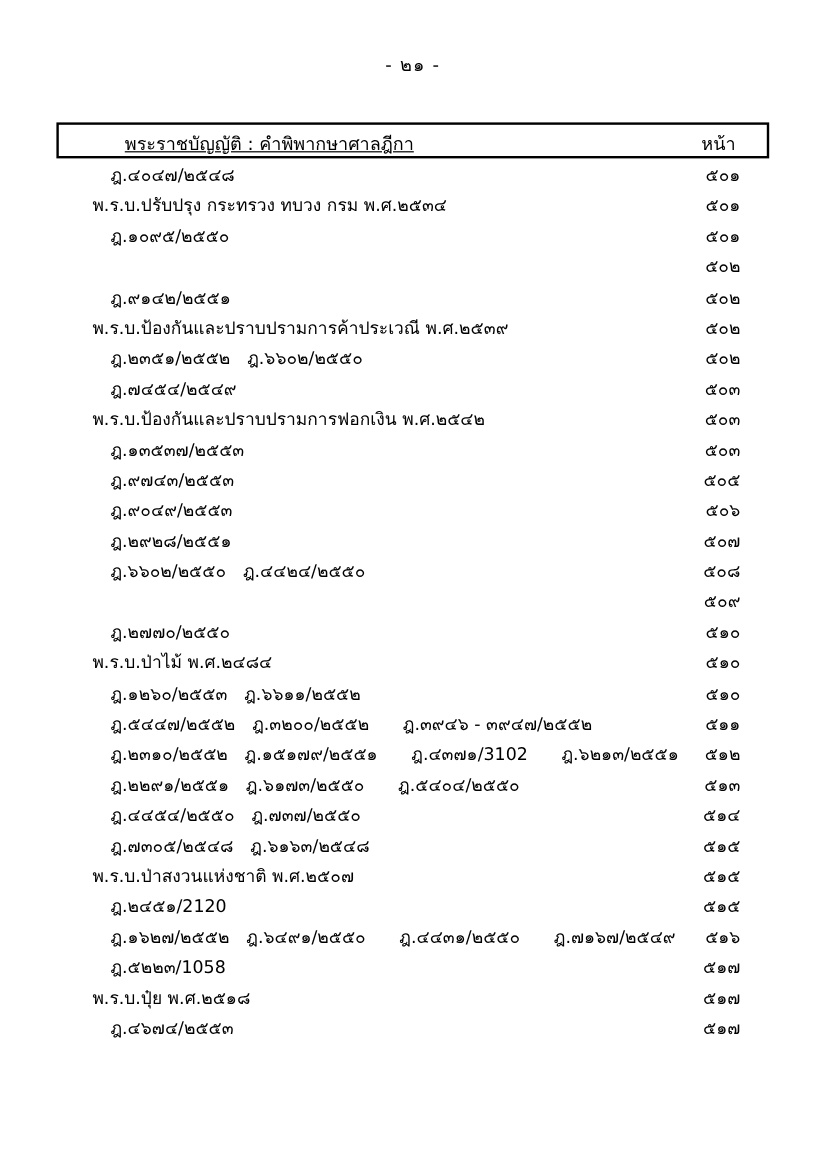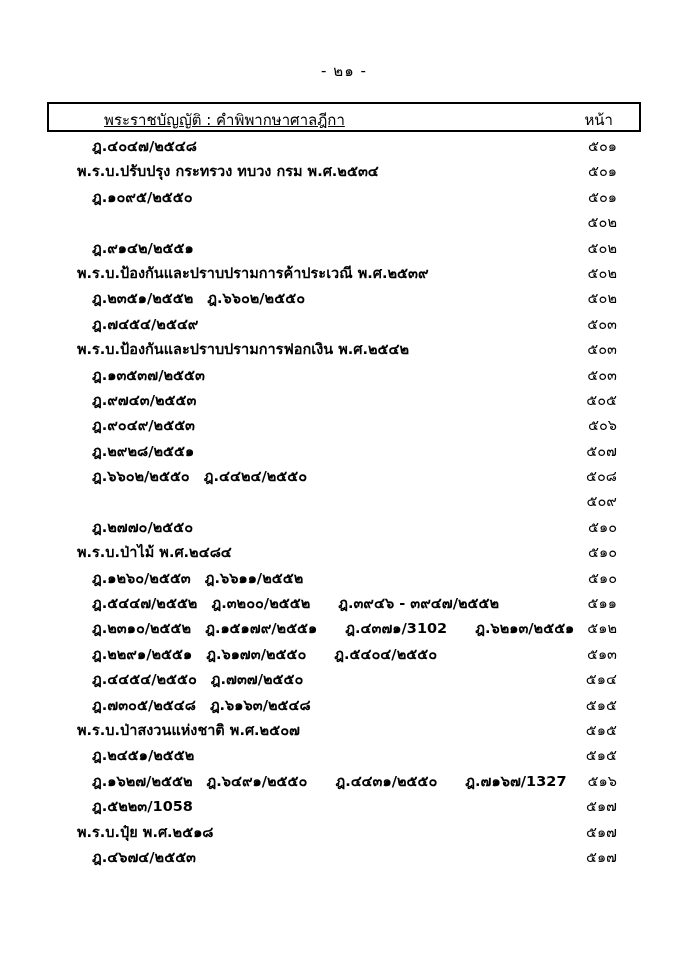--- a/index.html
+++ b/index.html
@@ -20,21 +20,21 @@
     width: 688px;
     height: 972px;
     box-sizing: border-box;
     padding: 0;
   }
   .folio {
     text-align: center;
     font-size: 15px;
     letter-spacing: 1px;
     margin: 0;
-    padding-top: 60px;
+    padding-top: 43px;
     height: 22px;
     line-height: 22px;
   }
   .index-table {
     position: absolute;
     left: 47px;
     top: 102px;
     width: 594px;
   }
   .head-box {
@@ -74,21 +74,20 @@
     white-space: nowrap;
   }
   .row.act .entries {
     left: 30px;
   }
   .row.case .entries {
     left: 45px;
   }
   .row .entries .cite {
     display: inline-block;
-    font-weight: bold;
   }
   .row .entries .cite + .cite {
     margin-left: 14px;
   }
   .row .entries .cite.gap2 {
     margin-left: 28px;
   }
   .row .pageno {
     position: absolute;
     right: 24px;
@@ -200,25 +199,25 @@
         </div>
         <div class="row case">
           <span class="entries"><span class="cite">ฎ.๗๓๐๕/๒๕๔๘</span><span class="cite">ฎ.๖๑๖๓/๒๕๔๘</span></span>
           <span class="pageno">๕๑๕</span>
         </div>
         <div class="row act">
           <span class="entries"><span class="cite">พ.ร.บ.ป่าสงวนแห่งชาติ พ.ศ.๒๕๐๗</span></span>
           <span class="pageno">๕๑๕</span>
         </div>
         <div class="row case">
-          <span class="entries"><span class="cite">ฎ.๒๔๕๑/๒๕๕๒</span></span>
+          <span class="entries"><span class="cite">ฎ.๒๔๕๑/2120</span></span>
           <span class="pageno">๕๑๕</span>
         </div>
         <div class="row case">
-          <span class="entries"><span class="cite">ฎ.๑๖๒๗/๒๕๕๒</span><span class="cite">ฎ.๖๔๙๑/๒๕๕๐</span><span class="cite gap2">ฎ.๔๔๓๑/๒๕๕๐</span><span class="cite gap2">ฎ.๗๑๖๗/1327</span></span>
+          <span class="entries"><span class="cite">ฎ.๑๖๒๗/๒๕๕๒</span><span class="cite">ฎ.๖๔๙๑/๒๕๕๐</span><span class="cite gap2">ฎ.๔๔๓๑/๒๕๕๐</span><span class="cite gap2">ฎ.๗๑๖๗/๒๕๔๙</span></span>
           <span class="pageno">๕๑๖</span>
         </div>
         <div class="row case">
           <span class="entries"><span class="cite">ฎ.๕๒๒๓/1058</span></span>
           <span class="pageno">๕๑๗</span>
         </div>
         <div class="row act">
           <span class="entries"><span class="cite">พ.ร.บ.ปุ๋ย พ.ศ.๒๕๑๘</span></span>
           <span class="pageno">๕๑๗</span>
         </div>

